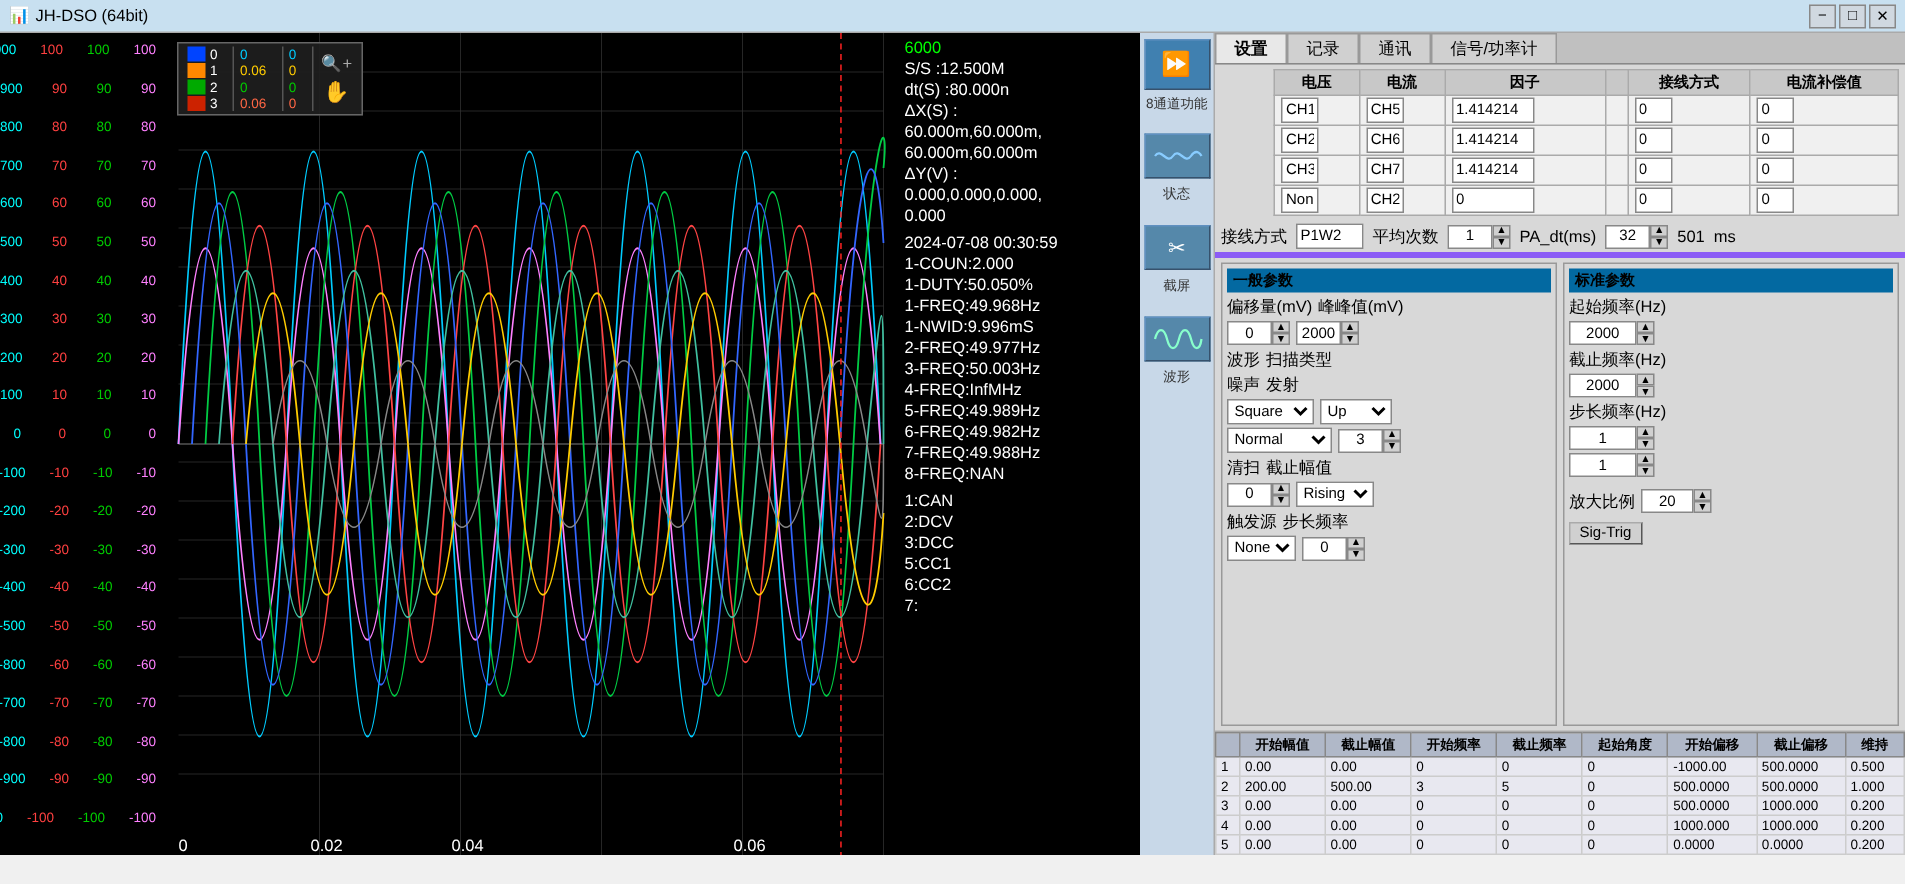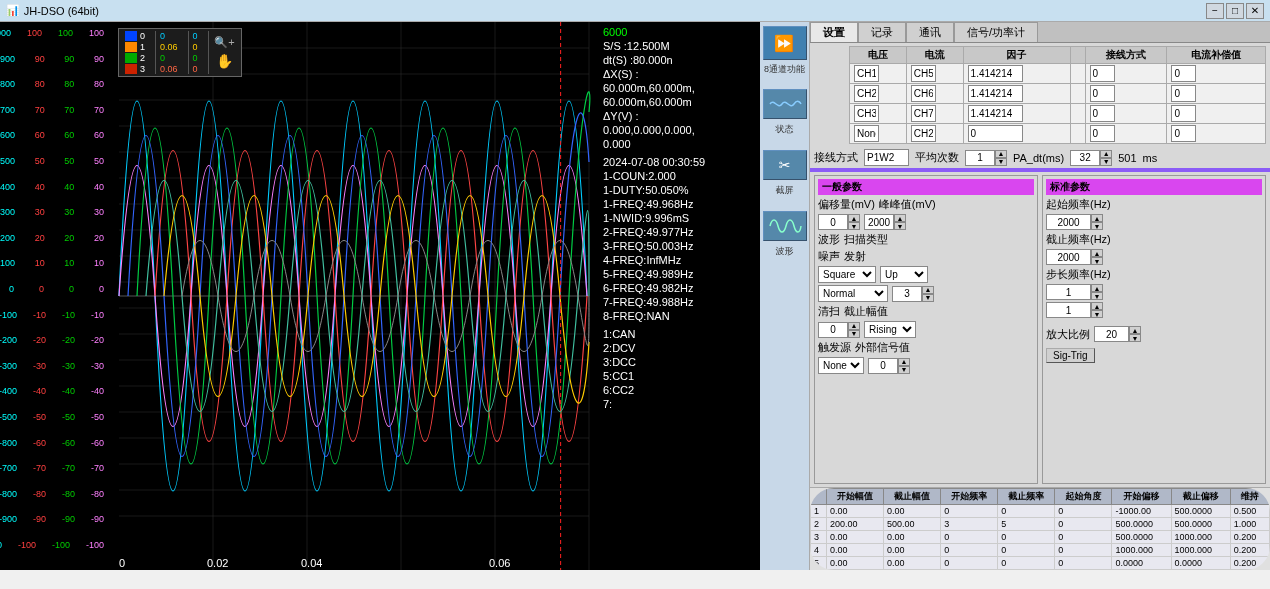--- a/index.html
+++ b/index.html
@@ -26,28 +26,28 @@
     .tab { padding: 2px 12px; cursor: pointer; border: 1px solid #999; border-bottom: none; background: #d0d0d0; font-size: 11px; }
     .tab.active { background: #e8e8e8; font-weight: bold; }
     .row { display: flex; align-items: center; gap: 4px; margin: 2px 0; }
     .input-field { width: 55px; height: 17px; border: 1px solid #888; background: #fff; padding: 0 2px; font-size: 10px; }
     .input-xs { width: 25px; }
     .btn { background: #d0d0d0; border: 1px outset #aaa; padding: 1px 6px; cursor: pointer; font-size: 10px; white-space: nowrap; }
     .grid-table { border-collapse: collapse; width: 100%; }
     .grid-table td, .grid-table th { border: 1px solid #aaa; padding: 1px 4px; font-size: 10px; white-space: nowrap; }
     .grid-table th { background: #c8c8c8; }
     .channel-row td { background: #f0f0f0; }
-    .sub-header { font-size: 10px; font-weight: bold; background: #d946ef; padding: 1px 4px; }
+    .sub-header { font-size: 10px; font-weight: bold; background: #0369a1; padding: 1px 4px; }
     .select-field { height: 17px; border: 1px solid #888; background: #fff; font-size: 10px; }
     .panel-main { display: flex; flex: 1; }
     .sidebar-icons { width: 50px; background: #c8d8e8; display: flex; flex-direction: column; align-items: center; padding: 4px 0; gap: 4px; border-right: 1px solid #aaa; }
     .sidebar-btn { width: 44px; height: 40px; background: #4080b0; border: 1px outset #6090c0; cursor: pointer; display: flex; flex-direction: column; align-items: center; justify-content: center; gap: 1px; color: #fff; font-size: 9px; text-align: center; }
     .info-panel { background: #000; color: #fff; font-size: 9px; width: 160px; padding: 3px; line-height: 14px; flex-shrink: 0; }
     .bottom-table-area { background: #e0e0e0; border-top: 1px solid #aaa; }
-    .scroll-table { overflow-x: auto; border-radius: 24px; }
+    .scroll-table { overflow-x: auto; }
     .data-table { border-collapse: collapse; width: 100%; }
     .data-table th { background: #b0b8c8; border: 1px solid #888; padding: 1px 3px; font-size: 9px; white-space: nowrap; }
     .data-table td { background: #e8e8f0; border: 1px solid #ccc; padding: 1px 3px; font-size: 9px; white-space: nowrap; }
     .spinbox { display: flex; align-items: center; }
     .spinbox input { width: 30px; height: 16px; border: 1px solid #888; text-align: center; font-size: 10px; }
     .spinbox-btn { width: 12px; height: 8px; background: #d0d0d0; border: 1px solid #888; cursor: pointer; font-size: 7px; display: flex; align-items: center; justify-content: center; line-height: 1; }
     .spinbox-btns { display: flex; flex-direction: column; }
   </style>
 </head>
 <body>
@@ -500,21 +500,21 @@
               <button class="spinbox-btn">▲</button>
               <button class="spinbox-btn">▼</button>
             </div>
           </div>
           <select class="select-field">
             <option>Rising</option><option>Falling</option>
           </select>
         </div>
         <div class="row">
           <span>触发源</span>
-          <span>外部信号值</span>
+          <span>步长频率</span>
         </div>
         <div class="row">
           <select class="select-field">
             <option>None</option><option>CH1</option>
           </select>
           <div class="spinbox">
             <input type="text" value="0" style="">
             <div class="spinbox-btns">
               <button class="spinbox-btn">▲</button>
               <button class="spinbox-btn">▼</button>

